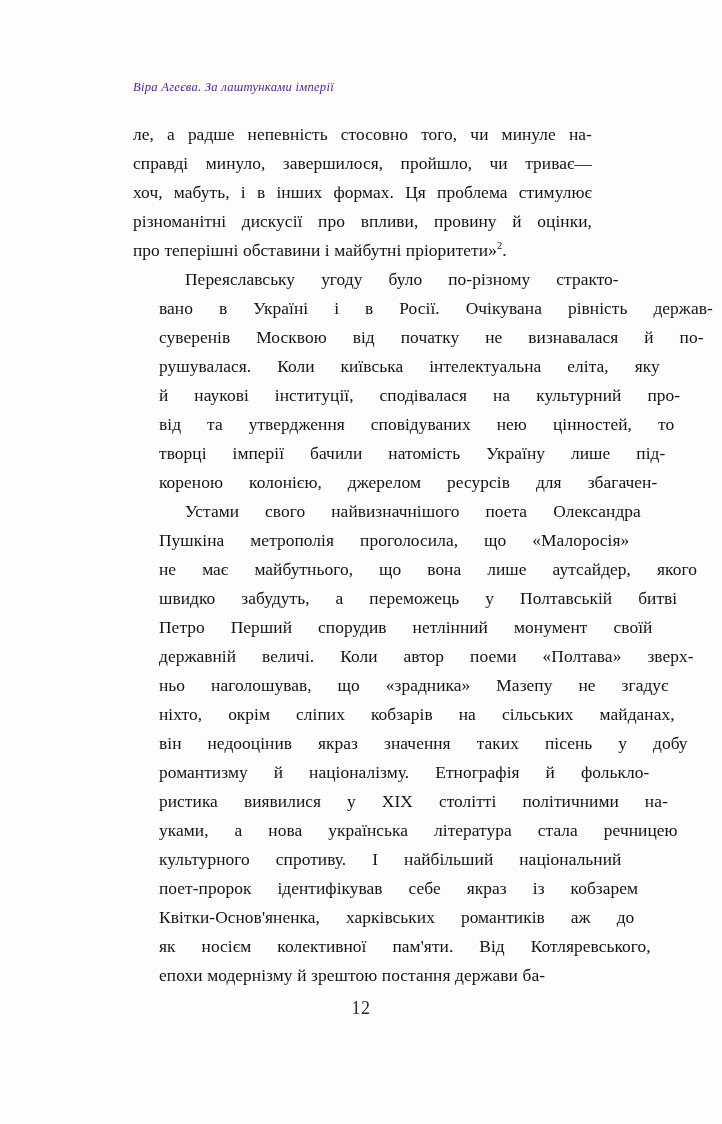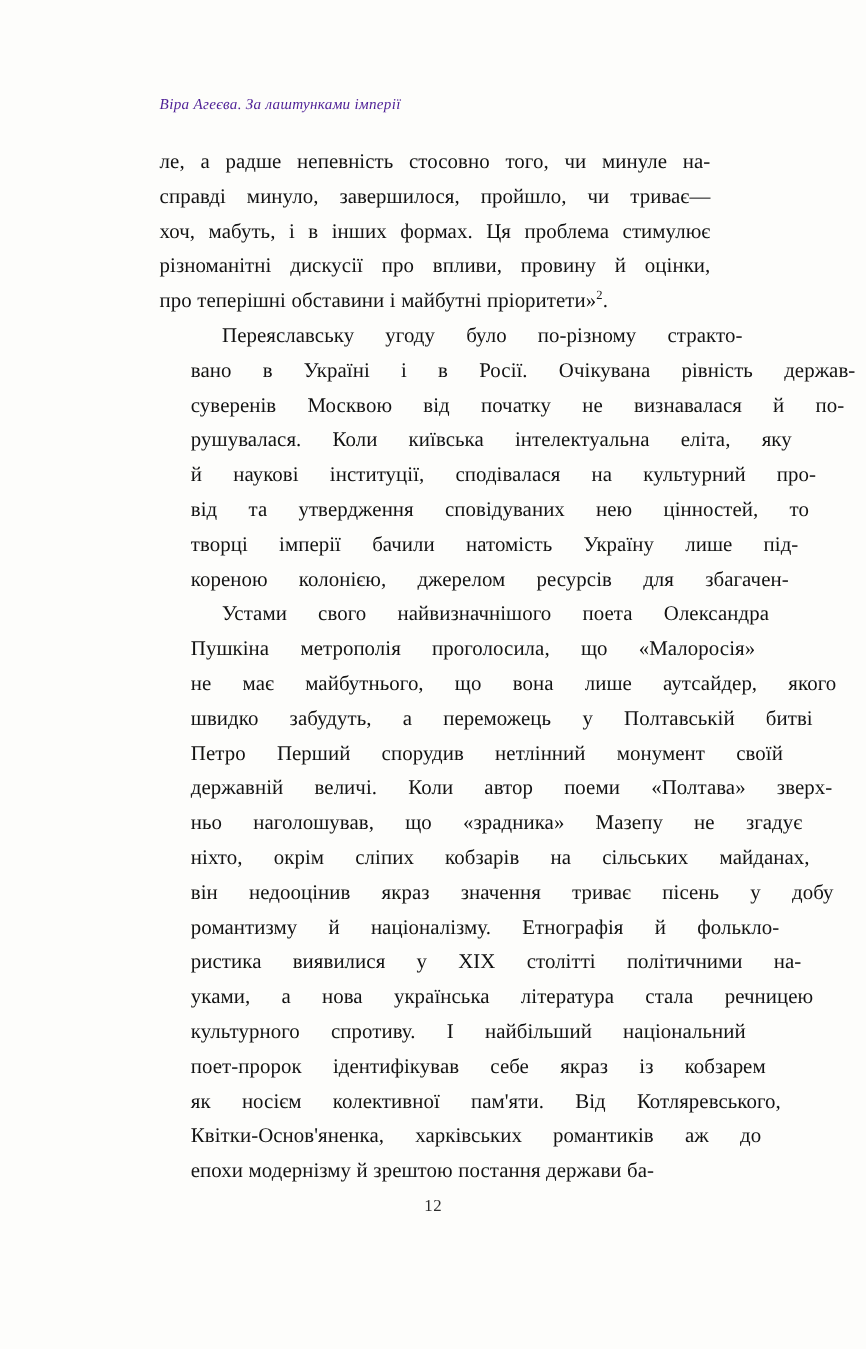--- a/index.html
+++ b/index.html
@@ -74,21 +74,21 @@
     font-size: 10.5px;
     vertical-align: super;
     line-height: 0;
   }
   .folio {
     position: absolute;
     left: 0;
     top: 998px;
     width: 722px;
     text-align: center;
-    font-size: 14px;
+    font-size: 18px;
     color: #2b2b2b;
     letter-spacing: 0.5px;
   }
 </style>
 </head>
 <body>
 
 <div class="page">
 
   <div class="running-head">Віра Агеєва. За лаштунками імперії</div>
@@ -276,21 +276,21 @@
           <span class="w">кобзарів</span>
           <span class="w">на</span>
           <span class="w">сільських</span>
           <span class="w">майданах,</span>
         </span>
         <span class="line just">
           <span class="w">він</span>
           <span class="w">недооцінив</span>
           <span class="w">якраз</span>
           <span class="w">значення</span>
-          <span class="w">триває</span>
+          <span class="w">таких</span>
           <span class="w">пісень</span>
           <span class="w">у</span>
           <span class="w">добу</span>
         </span>
         <span class="line just">
           <span class="w">романтизму</span>
           <span class="w">й</span>
           <span class="w">націоналізму.</span>
           <span class="w">Етнографія</span>
           <span class="w">й</span>
@@ -323,33 +323,33 @@
         </span>
         <span class="line just">
           <span class="w">поет-пророк</span>
           <span class="w">ідентифікував</span>
           <span class="w">себе</span>
           <span class="w">якраз</span>
           <span class="w">із</span>
           <span class="w">кобзарем</span>
         </span>
         <span class="line just">
+          <span class="w">Квітки-Основ'яненка,</span>
+          <span class="w">харківських</span>
+          <span class="w">романтиків</span>
+          <span class="w">аж</span>
+          <span class="w">до</span>
+        </span>
+        <span class="line just">
           <span class="w">як</span>
           <span class="w">носієм</span>
           <span class="w">колективної</span>
           <span class="w">пам'яти.</span>
           <span class="w">Від</span>
           <span class="w">Котляревського,</span>
         </span>
-        <span class="line just">
-          <span class="w">Квітки-Основ'яненка,</span>
-          <span class="w">харківських</span>
-          <span class="w">романтиків</span>
-          <span class="w">аж</span>
-          <span class="w">до</span>
-        </span>
         <span class="line">епохи модернізму й зрештою постання держави ба-</span>
       </p>
     </div>
 
   <div class="folio">12</div>
 
 </div>
 
 </body></html>

